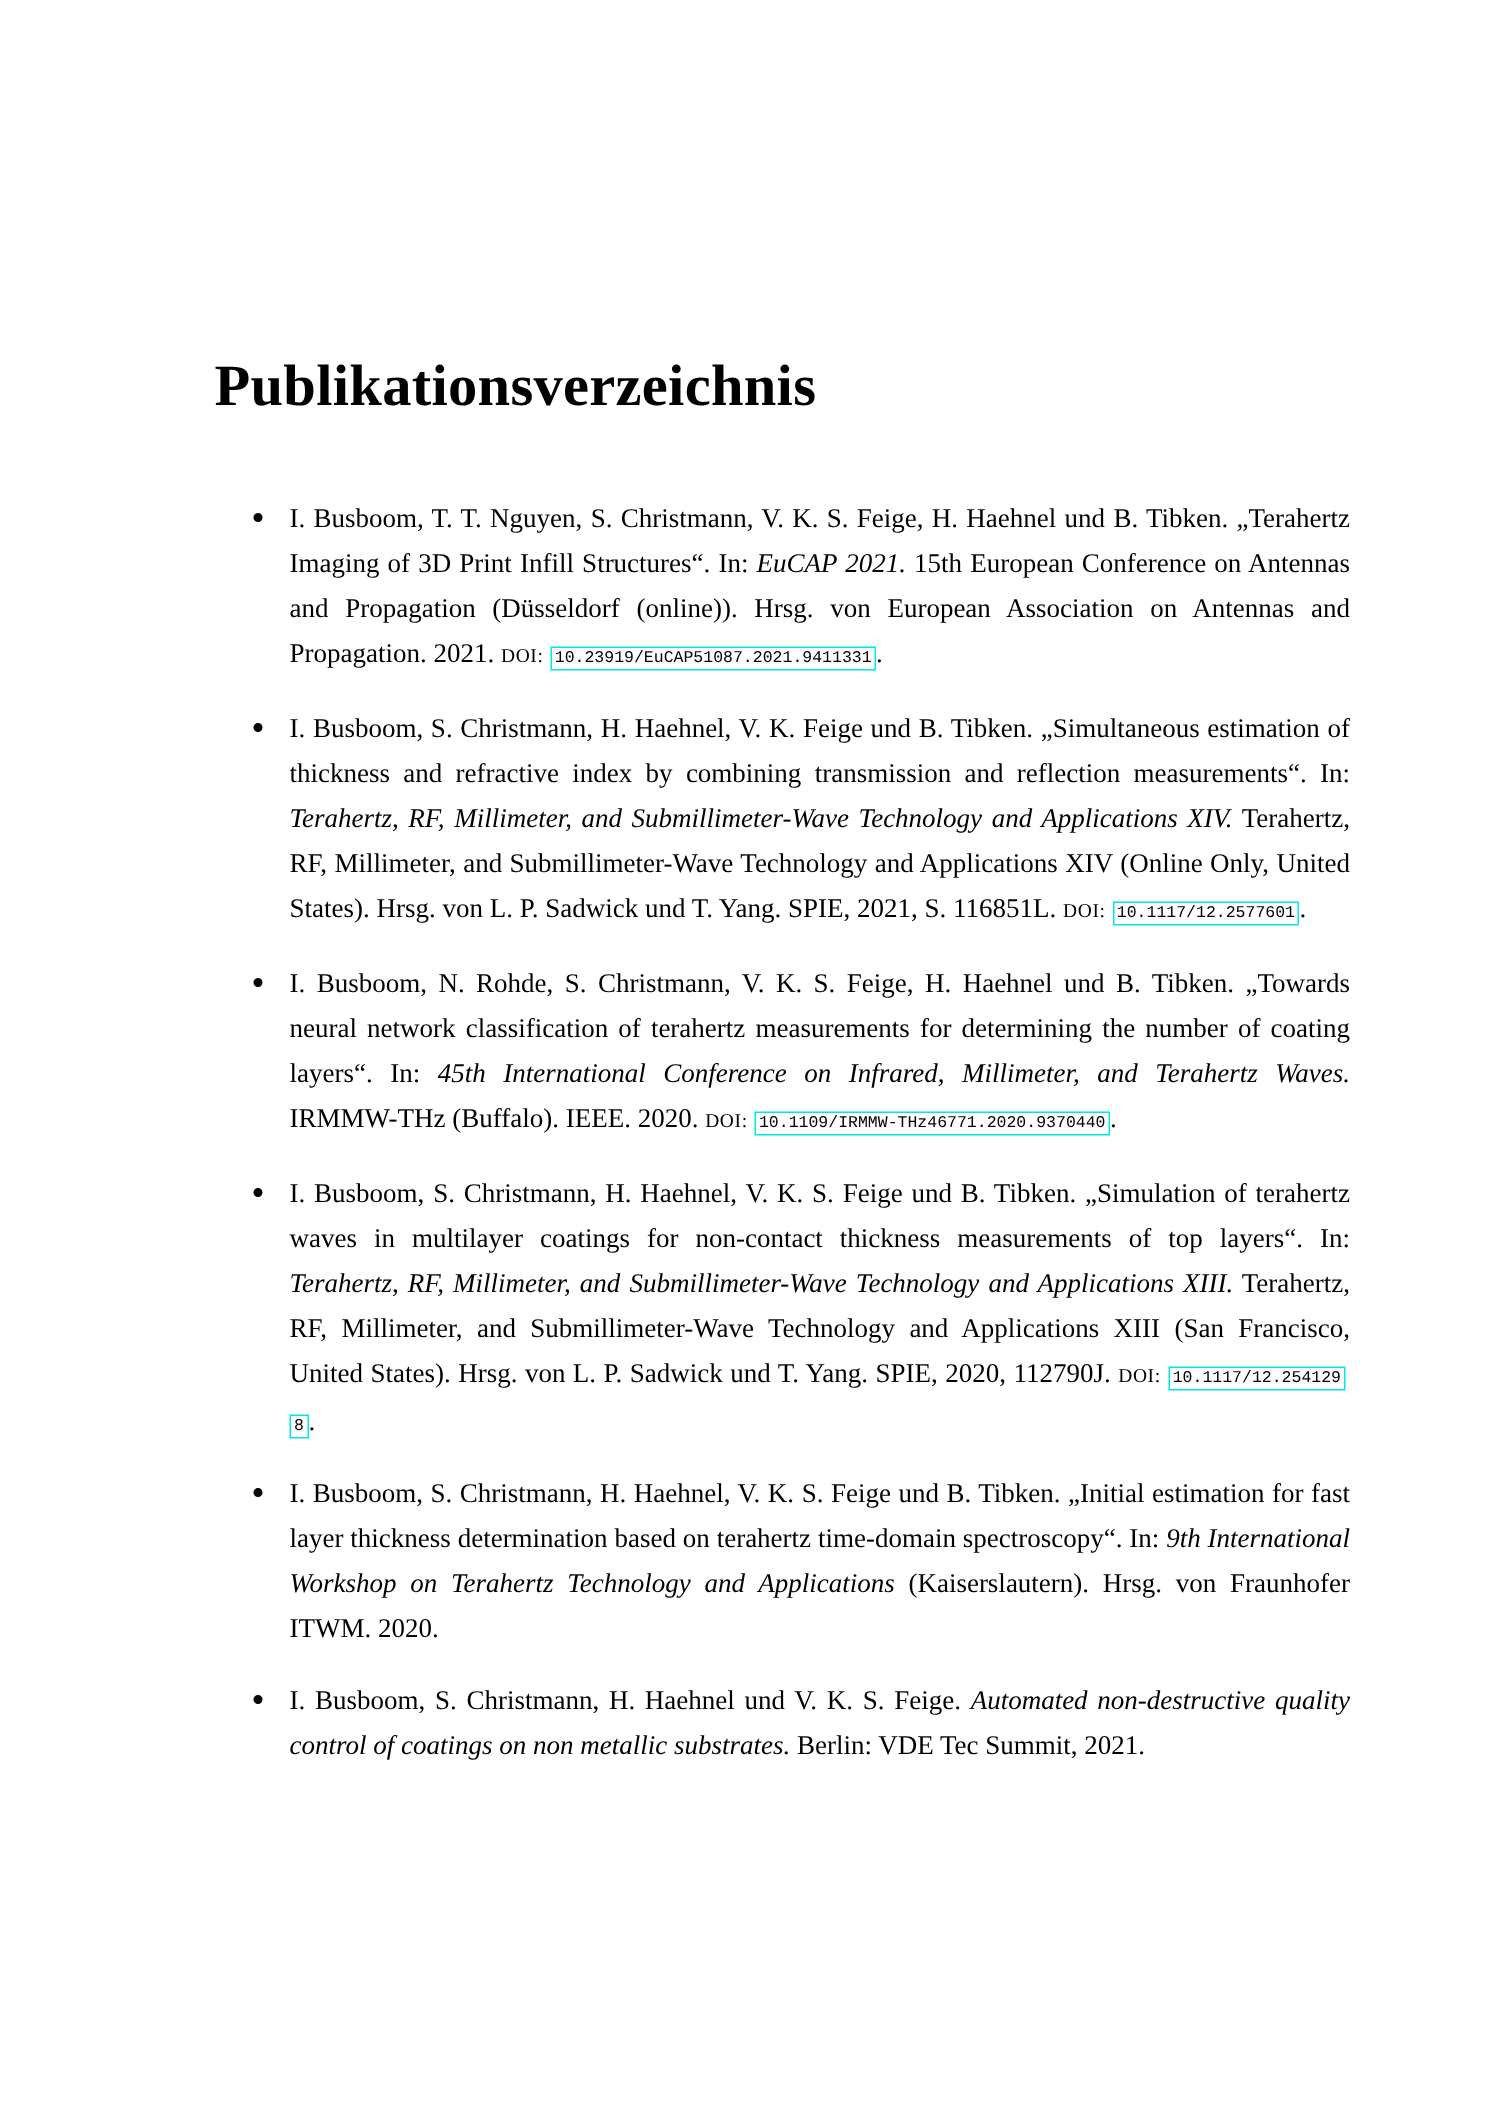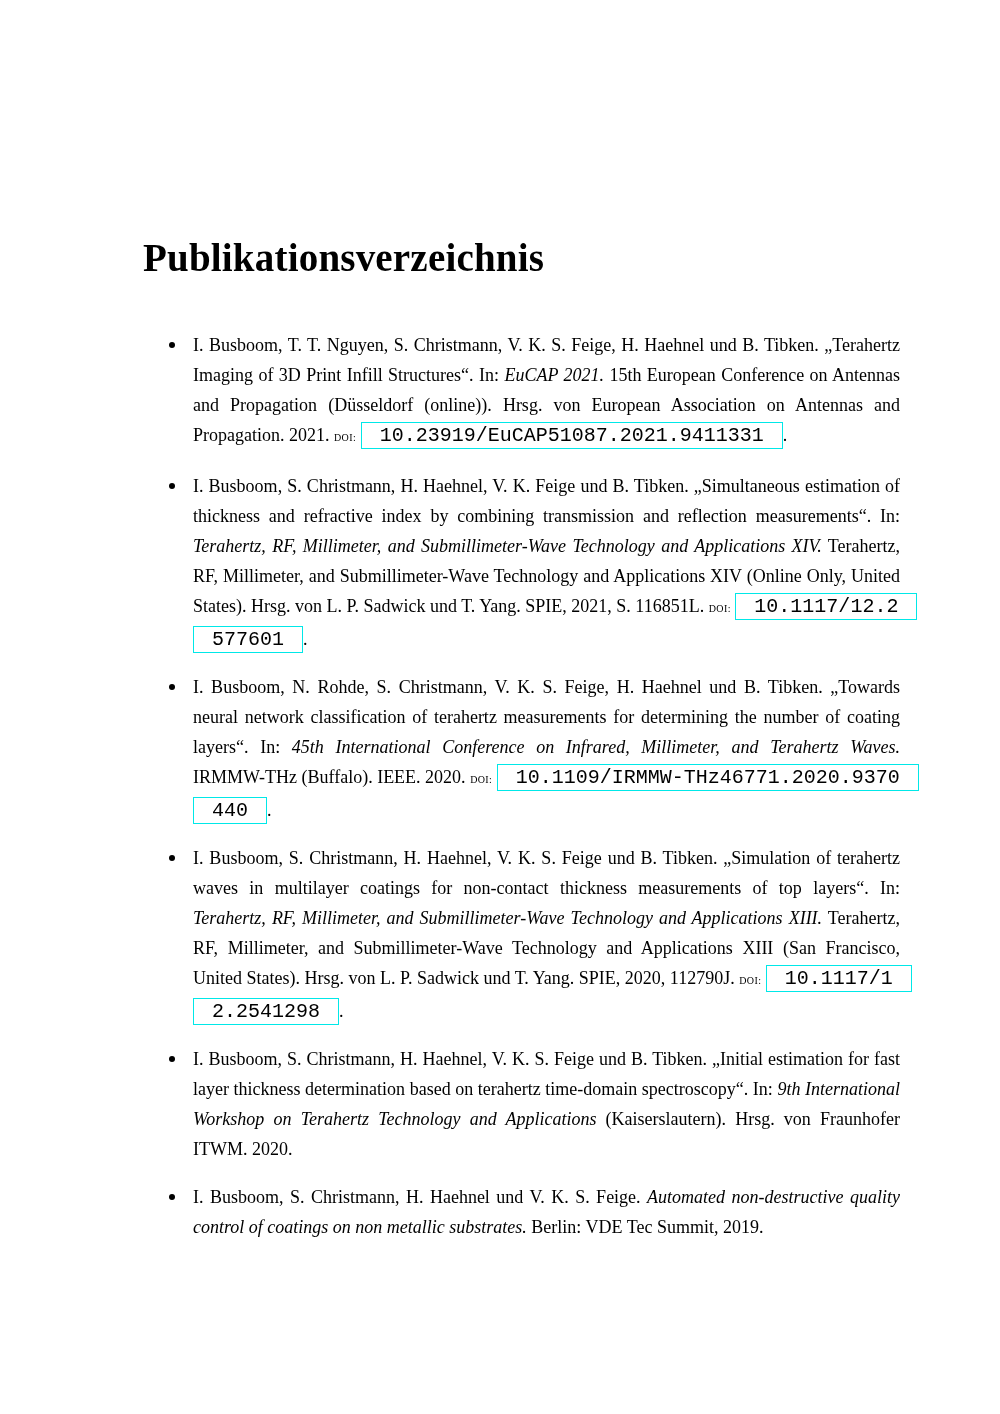--- a/index.html
+++ b/index.html
@@ -47,42 +47,42 @@
     position:absolute;
     left:-24px;
     top:12px;
     width:6px;height:6px;
     border-radius:50%;
     background:var(--ink);
   }
   .seg-t{}
   .seg-i{font-style:italic;margin-top:40px;}
   .seg-sc{
-    font-size:10px;
+    font-size:13px;
     letter-spacing:0.4px;
   }
   .seg-doi{
     font-family:"Liberation Mono", monospace;
-    font-size:20px;
+    font-size:11px;
     line-height:1;
     border:1.5px solid var(--link-border);
-    padding:1px 18px;
+    padding:1px 2px;
     -webkit-box-decoration-break:clone;
     box-decoration-break:clone;
     white-space:normal;
     word-break:break-all;
   }
 </style>
 </head>
 <body>
 
 <div class="page">
   <h1 class="doc-title">Publikationsverzeichnis</h1>
 
   <ul class="pub-list">
       <li class="pub-item"><span class="bullet"></span><span class="seg-t">I. Busboom, T. T. Nguyen, S. Christmann, V. K. S. Feige, H. Haehnel und B. Tibken. „Terahertz Imaging of 3D Print Infill Structures“. In: </span><span class="seg-i">EuCAP 2021.</span><span class="seg-t"> 15th European Conference on Antennas and Propagation (Düsseldorf (online)). Hrsg. von European Association on Antennas and Propagation. 2021. </span><span class="seg-sc">DOI:</span><span class="seg-t"> </span><span class="seg-doi">10.23919/EuCAP51087.2021.9411331</span><span class="seg-t">.</span></li>
       <li class="pub-item"><span class="bullet"></span><span class="seg-t">I. Busboom, S. Christmann, H. Haehnel, V. K. Feige und B. Tibken. „Simultaneous estimation of thickness and refractive index by combining transmission and reflection measurements“. In: </span><span class="seg-i">Terahertz, RF, Millimeter, and Submillimeter-Wave Technology and Applications XIV.</span><span class="seg-t"> Terahertz, RF, Millimeter, and Submillimeter-Wave Technology and Applications XIV (Online Only, United States). Hrsg. von L. P. Sadwick und T. Yang. SPIE, 2021, S. 116851L. </span><span class="seg-sc">DOI:</span><span class="seg-t"> </span><span class="seg-doi">10.1117/12.2577601</span><span class="seg-t">.</span></li>
       <li class="pub-item"><span class="bullet"></span><span class="seg-t">I. Busboom, N. Rohde, S. Christmann, V. K. S. Feige, H. Haehnel und B. Tibken. „Towards neural network classification of terahertz measurements for determining the number of coating layers“. In: </span><span class="seg-i">45th International Conference on Infrared, Millimeter, and Terahertz Waves.</span><span class="seg-t"> IRMMW-THz (Buffalo). IEEE. 2020. </span><span class="seg-sc">DOI:</span><span class="seg-t"> </span><span class="seg-doi">10.1109/IRMMW-THz46771.2020.9370440</span><span class="seg-t">.</span></li>
       <li class="pub-item"><span class="bullet"></span><span class="seg-t">I. Busboom, S. Christmann, H. Haehnel, V. K. S. Feige und B. Tibken. „Simulation of terahertz waves in multilayer coatings for non-contact thickness measurements of top layers“. In: </span><span class="seg-i">Terahertz, RF, Millimeter, and Submillimeter-Wave Technology and Applications XIII.</span><span class="seg-t"> Terahertz, RF, Millimeter, and Submillimeter-Wave Technology and Applications XIII (San Francisco, United States). Hrsg. von L. P. Sadwick und T. Yang. SPIE, 2020, 112790J. </span><span class="seg-sc">DOI:</span><span class="seg-t"> </span><span class="seg-doi">10.1117/12.2541298</span><span class="seg-t">.</span></li>
       <li class="pub-item"><span class="bullet"></span><span class="seg-t">I. Busboom, S. Christmann, H. Haehnel, V. K. S. Feige und B. Tibken. „Initial estimation for fast layer thickness determination based on terahertz time-domain spectroscopy“. In: </span><span class="seg-i">9th International Workshop on Terahertz Technology and Applications</span><span class="seg-t"> (Kaiserslautern). Hrsg. von Fraunhofer ITWM. 2020.</span></li>
-      <li class="pub-item"><span class="bullet"></span><span class="seg-t">I. Busboom, S. Christmann, H. Haehnel und V. K. S. Feige. </span><span class="seg-i">Automated non-destructive quality control of coatings on non metallic substrates.</span><span class="seg-t"> Berlin: VDE Tec Summit, 2019.</span></li>
+      <li class="pub-item"><span class="bullet"></span><span class="seg-t">I. Busboom, S. Christmann, H. Haehnel und V. K. S. Feige. </span><span class="seg-i">Automated non-destructive quality control of coatings on non metallic substrates.</span><span class="seg-t"> Berlin: VDE Tec Summit, 2021.</span></li>
     </ul>
 </div>
 
 </body></html>

